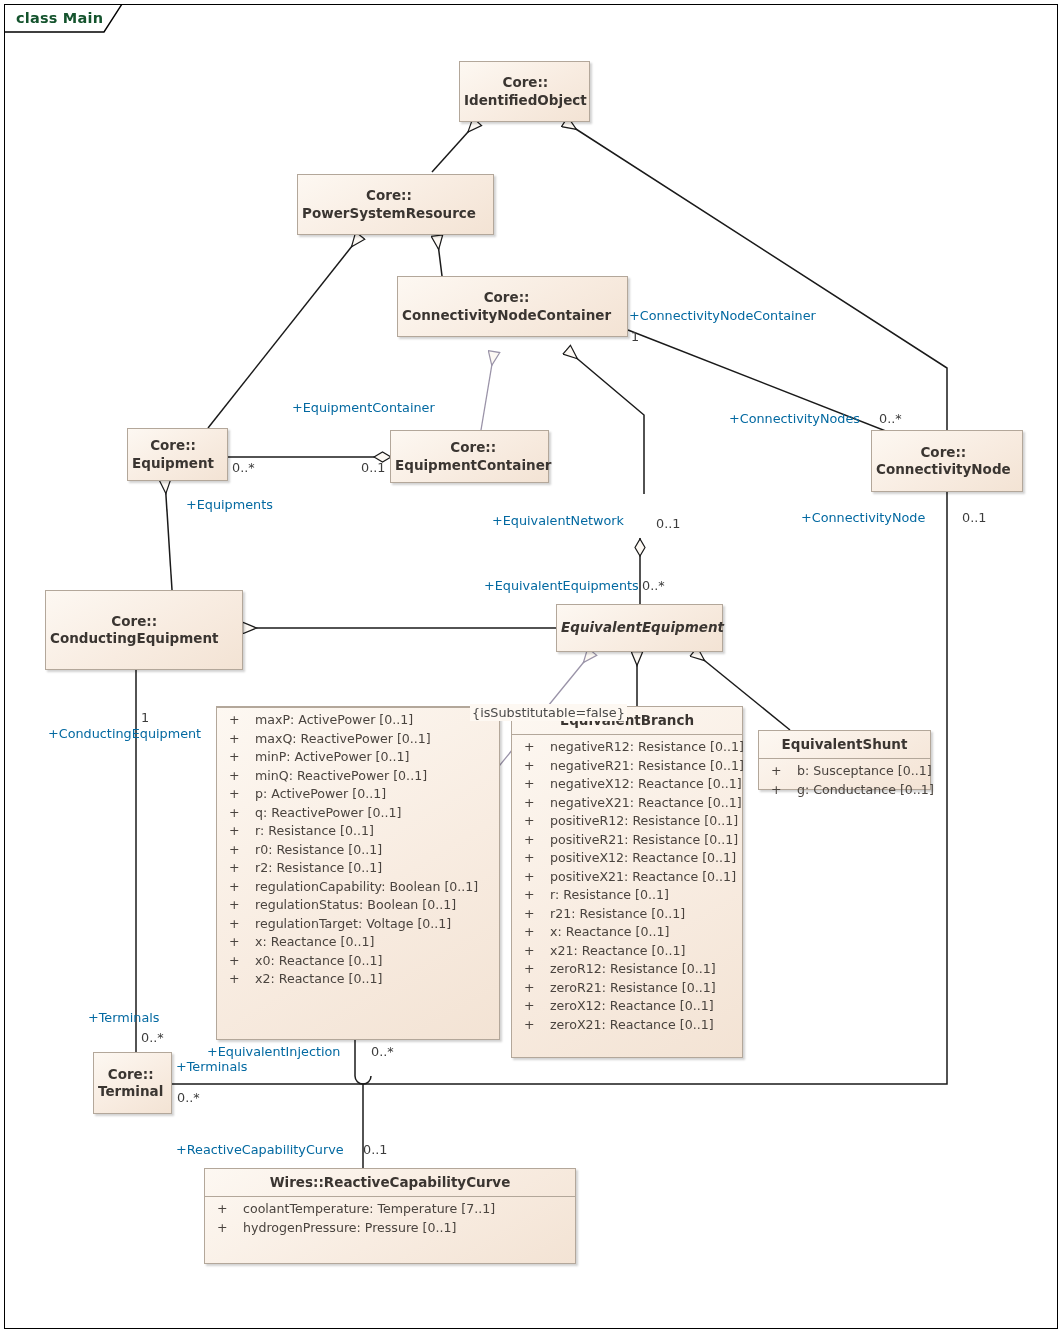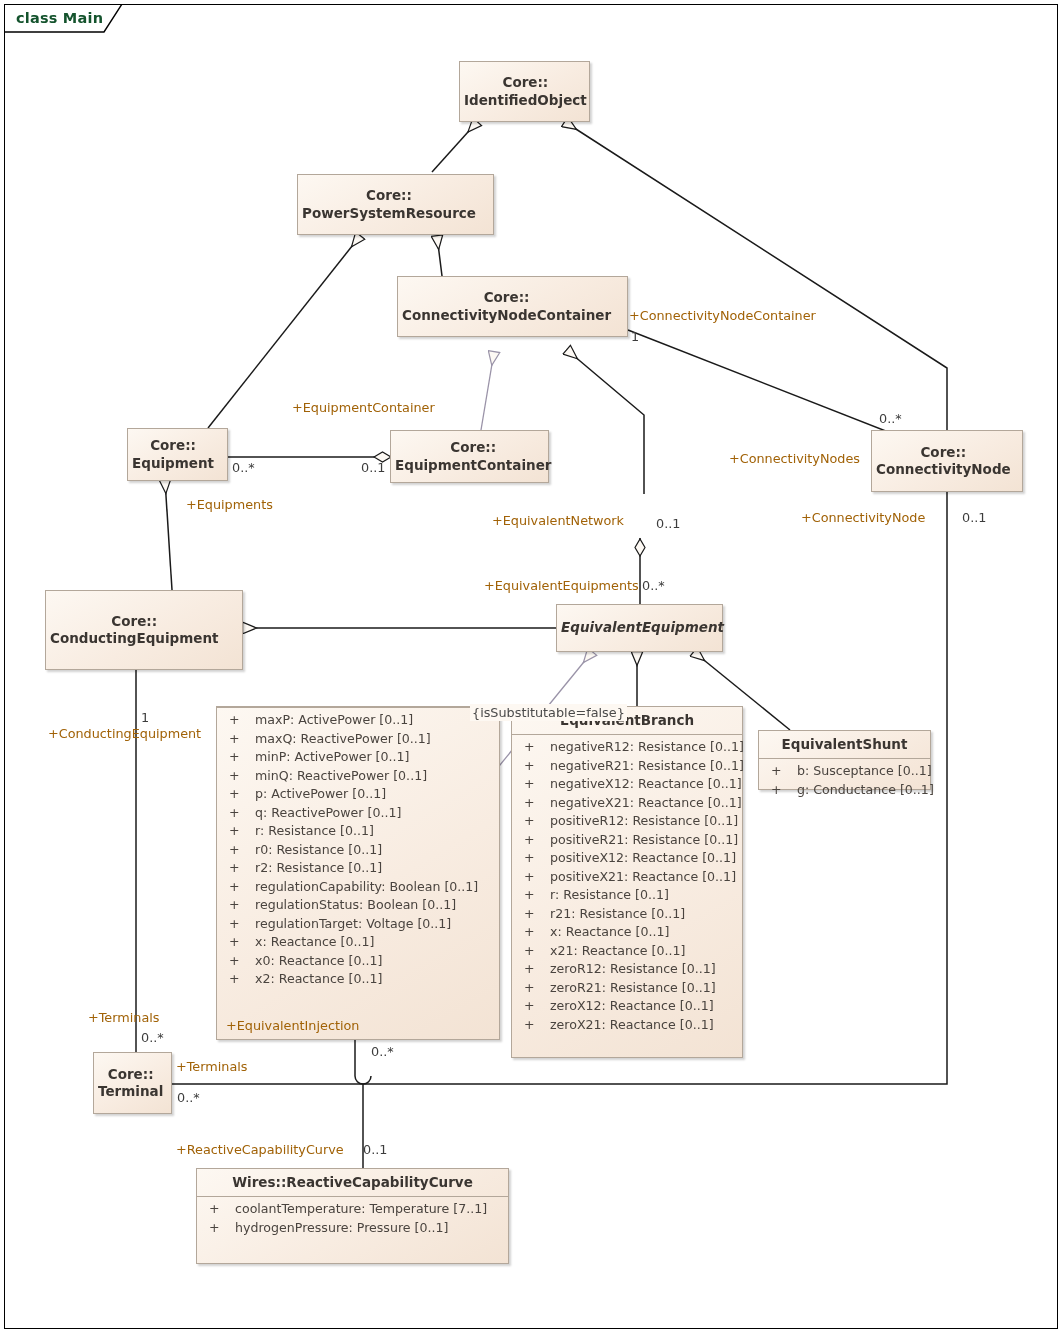--- a/index.html
+++ b/index.html
@@ -19,21 +19,21 @@
   .uml .nm{text-align:center;font-weight:bold;font-size:13.5px;color:#3a3531;line-height:1.28;
            padding:5px 5px 5px 5px;}
   .uml .nm .ns{font-weight:bold;}
   .uml .compart{border-top:1px solid #b3a79a;padding:3px 0 4px 0;}
   .uml .attr{font-size:12.6px;color:#4a443f;line-height:1.47;white-space:nowrap;
              padding-left:8px;display:flex;}
   .uml .attr .vis{display:inline-block;width:26px;flex:0 0 26px;text-align:left;padding-left:4px;}
   .uml.simple{display:flex;align-items:center;justify-content:flex-start;}
   .uml.simple .nm{padding:0 4px;}
 
-  .lbl{position:absolute;font-size:12.8px;color:#a16207;white-space:nowrap;line-height:1;}
+  .lbl{position:absolute;font-size:12.8px;color:#0369a1;white-space:nowrap;line-height:1;}
   .lbl.mult{color:#3c3c3c;}
   .note{position:absolute;font-size:12.8px;color:#4a4a4a;white-space:nowrap;
         background:#fdf8f2;padding:1px 2px;}
 </style>
 </head>
 <body>
 
 <div id="canvas">
 
   <div id="frame"></div>
@@ -305,21 +305,21 @@
       </div>
   </div>
 
   <div class="uml simple" style="left:93px;top:1052px;width:79px;height:62px;">
     <div class="nm">
       <span class="ns">Core::</span><br>
       <span>Terminal</span>
     </div>
   </div>
 
-  <div class="uml" style="left:196px;top:1168px;width:313px;height:96px;">
+  <div class="uml" style="left:204px;top:1168px;width:372px;height:96px;">
     <div class="nm">
       <span class="ns">Wires::</span><span>ReactiveCapabilityCurve</span>
     </div>
     <div class="compart">
         <div class="attr">
           <span class="vis">+</span>
           <span>coolantTemperature: Temperature [7..1]</span>
         </div>
         <div class="attr">
           <span class="vis">+</span>
@@ -329,39 +329,39 @@
   </div>
 
   <div class="lbl" style="left:292px;top:402px;">+EquipmentContainer</div>
   <div class="lbl mult" style="left:361px;top:462px;">0..1</div>
   <div class="lbl" style="left:186px;top:499px;">+Equipments</div>
   <div class="lbl mult" style="left:232px;top:462px;">0..*</div>
 
   <div class="lbl" style="left:629px;top:310px;">+ConnectivityNodeContainer</div>
   <div class="lbl mult" style="left:631px;top:331px;">1</div>
 
-  <div class="lbl" style="left:729px;top:413px;margin-top:40px;">+ConnectivityNodes</div>
+  <div class="lbl" style="left:729px;top:413px;">+ConnectivityNodes</div>
   <div class="lbl mult" style="left:879px;top:413px;">0..*</div>
 
   <div class="lbl" style="left:801px;top:512px;">+ConnectivityNode</div>
   <div class="lbl mult" style="left:962px;top:512px;">0..1</div>
 
   <div class="lbl" style="left:492px;top:515px;">+EquivalentNetwork</div>
   <div class="lbl mult" style="left:656px;top:518px;">0..1</div>
 
   <div class="lbl" style="left:484px;top:580px;">+EquivalentEquipments</div>
   <div class="lbl mult" style="left:642px;top:580px;">0..*</div>
 
   <div class="lbl" style="left:48px;top:728px;">+ConductingEquipment</div>
   <div class="lbl mult" style="left:141px;top:712px;">1</div>
 
   <div class="lbl" style="left:88px;top:1012px;">+Terminals</div>
   <div class="lbl mult" style="left:141px;top:1032px;">0..*</div>
 
-  <div class="lbl" style="left:207px;top:1020px;margin-left:19px;">+EquivalentInjection</div>
+  <div class="lbl" style="left:207px;top:1046px;">+EquivalentInjection</div>
   <div class="lbl mult" style="left:371px;top:1046px;">0..*</div>
 
   <div class="lbl" style="left:176px;top:1061px;">+Terminals</div>
   <div class="lbl mult" style="left:177px;top:1092px;">0..*</div>
 
   <div class="lbl" style="left:176px;top:1144px;">+ReactiveCapabilityCurve</div>
   <div class="lbl mult" style="left:363px;top:1144px;">0..1</div>
 
   <div class="note" style="left:470px;top:704px;">{isSubstitutable=false}</div>
 

